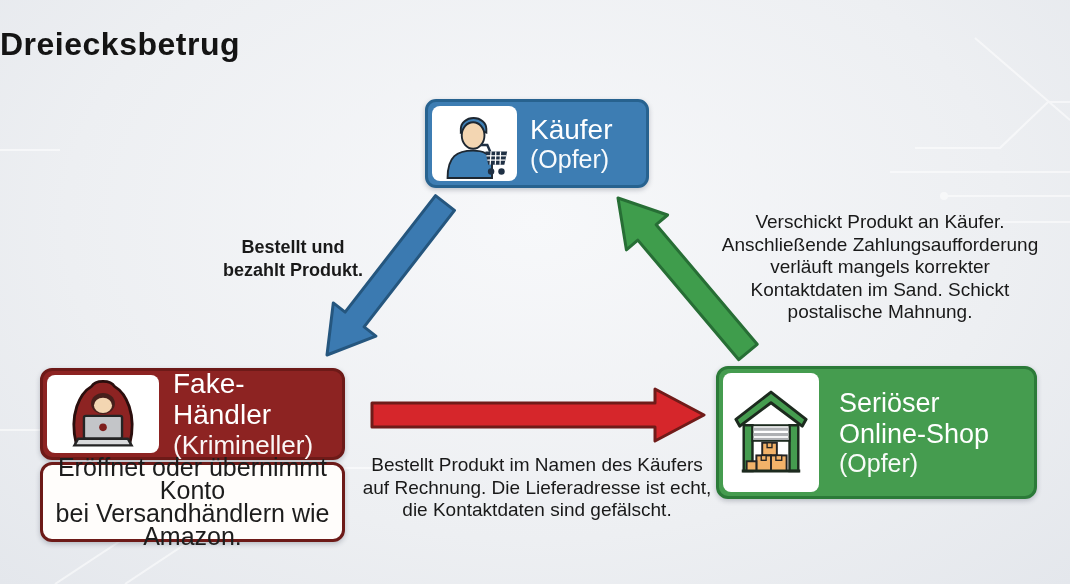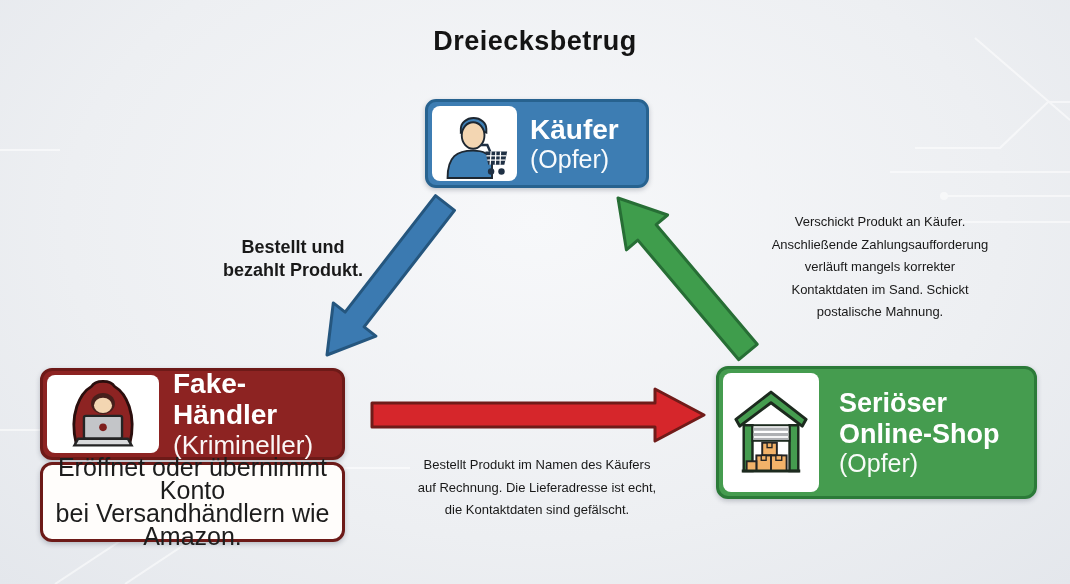--- a/index.html
+++ b/index.html
@@ -5,22 +5,22 @@
   html,body { margin:0; padding:0; }
   .stage {
     position:relative; width:1070px; height:584px; overflow:hidden;
     font-family:"Liberation Sans", sans-serif;
     background: radial-gradient(ellipse at 50% 38%, #f7f8fa 0%, #edeff2 62%, #e4e7ec 100%);
   }
   .circuit { position:absolute; inset:0; pointer-events:none; }
 
   
   .main-title {
-    position:absolute; left:0; right:0; top:26px; text-align:center;
-    font-size:27px; font-weight:700; color:var(--title-text); letter-spacing:0.5px;
+    position:absolute; left:0; right:0; top:26px; 
+    font-size:32px; font-weight:700; color:var(--title-text); letter-spacing:0.5px;
   }
   .logo { position:absolute; left:30px; top:55px; }
   .logo-text { font-size:23px; font-weight:700; color:#0b0b0b; line-height:22px; }
   .logo-line2 { margin-left:9px; }
   .logo-icon { position:absolute; left:101px; top:3px; }
 
   
   .node {
     position:absolute; border-radius:11px; box-sizing:border-box;
     box-shadow:0 2px 5px rgba(30,40,60,0.25);
@@ -43,33 +43,33 @@
   .node-fake-header .icon-panel { width:112px; }
   .node-shop .icon-panel { width:96px; }
 
   .node-text {
     position:absolute; top:0; bottom:0; display:flex; flex-direction:column;
     justify-content:center; color:#ffffff; line-height:1.12;
   }
   .node-kaeufer .node-text { left:102px; }
   .node-fake-header .node-text { left:130px; }
   .node-shop .node-text { left:120px; }
-  .node-title { font-weight:700; font-size:28px; white-space:pre-line; }
+  .node-title { font-weight:400; font-size:28px; white-space:pre-line; }
   .node-shop .node-title { font-size:27px; }
   .node-subtitle { font-weight:400; font-size:25px; color:rgba(255,255,255,0.96); }
   .node-fake-header .node-subtitle { font-size:26px; }
 
   .node-note {
     font-size:25px; line-height:23px; color:#1d1d1d; text-align:center; white-space:pre-line;
   }
 
   
   .edge-label {
     position:absolute; text-align:center; color:#191919;
-    font-size:13px; line-height:22.5px; white-space:pre-line;
+    font-size:19px; line-height:22.5px; white-space:pre-line;
   }
   .label-blue  { left:198px; top:236px; width:190px; font-size:18px;font-weight:bold; }
   .label-green { left:712px; top:211px; width:336px; }
   .label-red   { left:357px; top:454px; width:360px; }
 
   .arrows-layer { position:absolute; inset:0; pointer-events:none; }
 </style>
 </head>
 <body>
 

